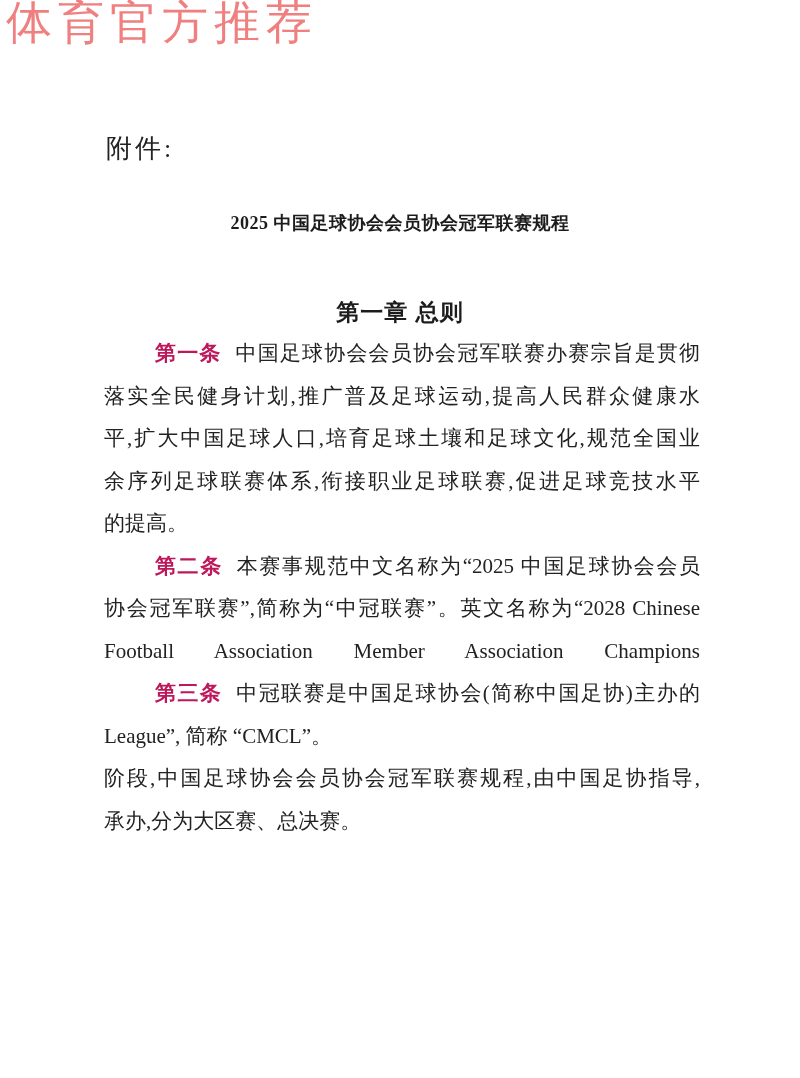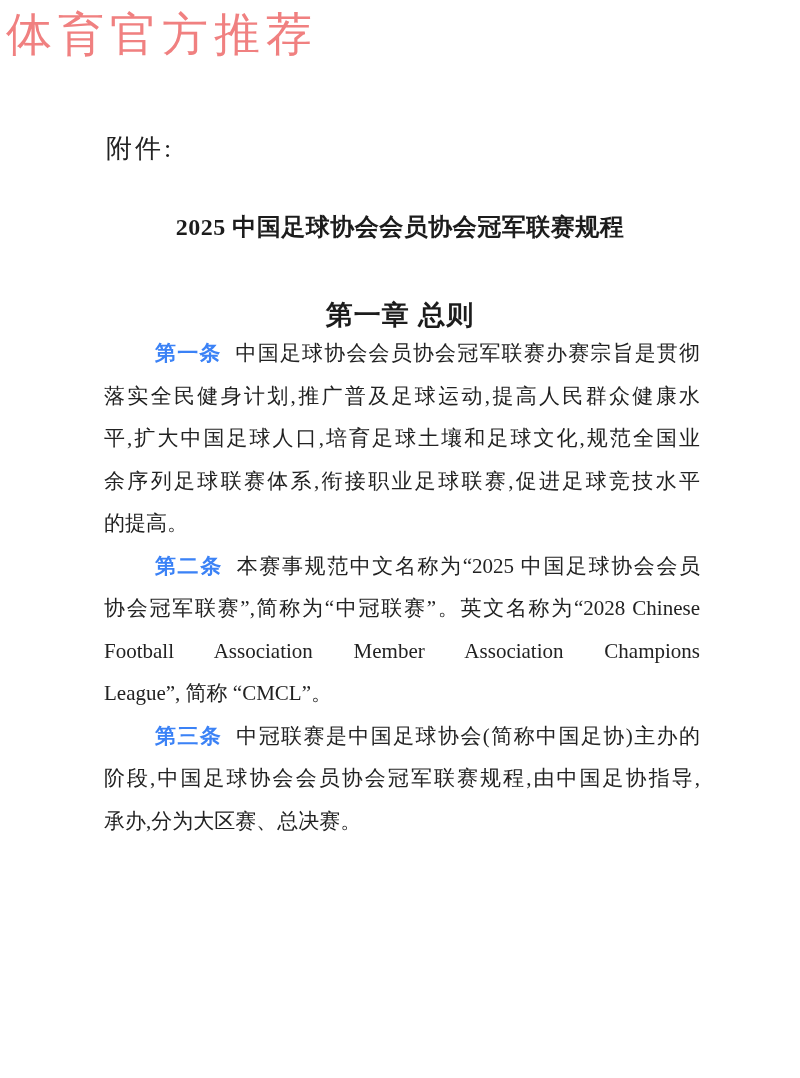--- a/index.html
+++ b/index.html
@@ -17,50 +17,49 @@
     color: #222222;
   }
   .watermark {
     position: absolute;
     top: 0px;
     left: 6px;
     font-size: 46px;
     line-height: 52px;
     letter-spacing: 6px;
     color: #f08080;
-    font-family: Liberation Serif, serif;
+    font-family: Liberation Mono, monospace;
     white-space: nowrap;
-    margin-top: 9px;
   }
   .attachment {
     position: absolute;
     top: 131px;
     left: 106px;
     font-size: 26px;
     letter-spacing: 3px;
   }
   .doc-title {
     position: absolute;
     top: 211px;
     left: 0;
     right: 0;
     margin: 0;
     text-align: center;
-    font-size: 24px;
+    font-size: 18px;
     font-weight: bold;
     letter-spacing: 0.5px;
     color: #1c1c1c;
   }
   .chapter {
     position: absolute;
     left: 0;
     right: 0;
     margin: 0;
     text-align: center;
-    font-size: 27px;
+    font-size: 23px;
     font-weight: bold;
     letter-spacing: 1px;
     font-family: "Liberation Sans", "DejaVu Sans", sans-serif;
     color: #1c1c1c;
   }
   .chapter-1 { top: 297px; }
   .chapter-2 { top: 967px; }
   .body-text {
     position: absolute;
     top: 332px;
@@ -77,21 +76,21 @@
   .line.just {
     text-align: justify;
     text-align-last: justify;
   }
   .line.first {
     text-indent: 51px;
   }
   .art-label {
     font-weight: bold;
     margin-right: 14px;
-    color: #3b82f6;
+    color: #be185d;
   }
 </style>
 </head>
 <body>
 
 <div class="page">
   <div class="watermark" style="color: rgb(240, 128, 128);">体育官方推荐</div>
 
   <div class="attachment">附件:</div>
 
@@ -101,19 +100,19 @@
 
   <div class="body-text">
       <div class="line first just"><span class="art-label">第一条</span>中国足球协会会员协会冠军联赛办赛宗旨是贯彻</div>
       <div class="line just">落实全民健身计划,推广普及足球运动,提高人民群众健康水</div>
       <div class="line just">平,扩大中国足球人口,培育足球土壤和足球文化,规范全国业</div>
       <div class="line just">余序列足球联赛体系,衔接职业足球联赛,促进足球竞技水平</div>
       <div class="line">的提高。</div>
       <div class="line first just"><span class="art-label">第二条</span>本赛事规范中文名称为“2025 中国足球协会会员</div>
       <div class="line just">协会冠军联赛”,简称为“中冠联赛”。英文名称为“2028 Chinese</div>
       <div class="line just">Football Association Member Association Champions</div>
+      <div class="line first just"><span class="art-label">第三条</span>中冠联赛是中国足球协会(简称中国足协)主办的</div>
       <div class="line">League”, 简称 “CMCL”。</div>
-      <div class="line first just"><span class="art-label">第三条</span>中冠联赛是中国足球协会(简称中国足协)主办的</div>
       <div class="line just">阶段,中国足球协会会员协会冠军联赛规程,由中国足协指导,</div>
       <div class="line">承办,分为大区赛、总决赛。</div>
     </div>
 
 </div>
 
 </body></html>

